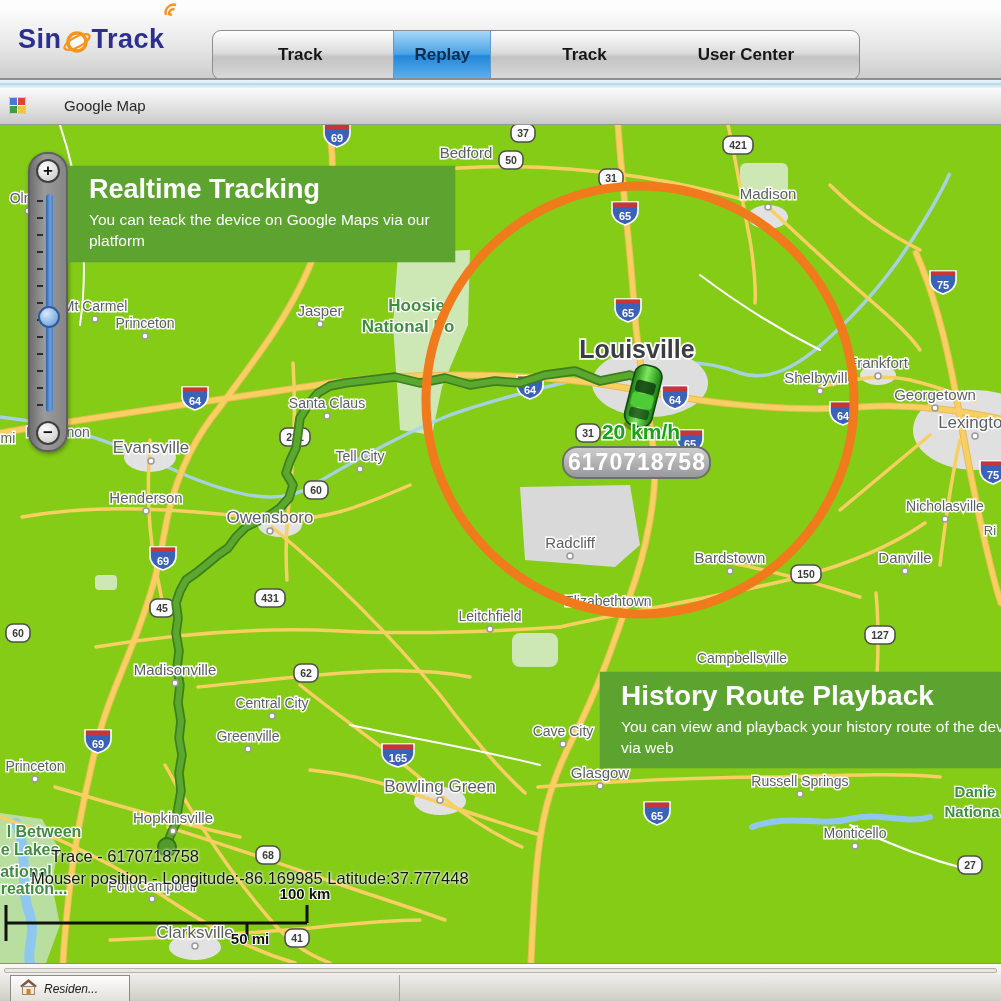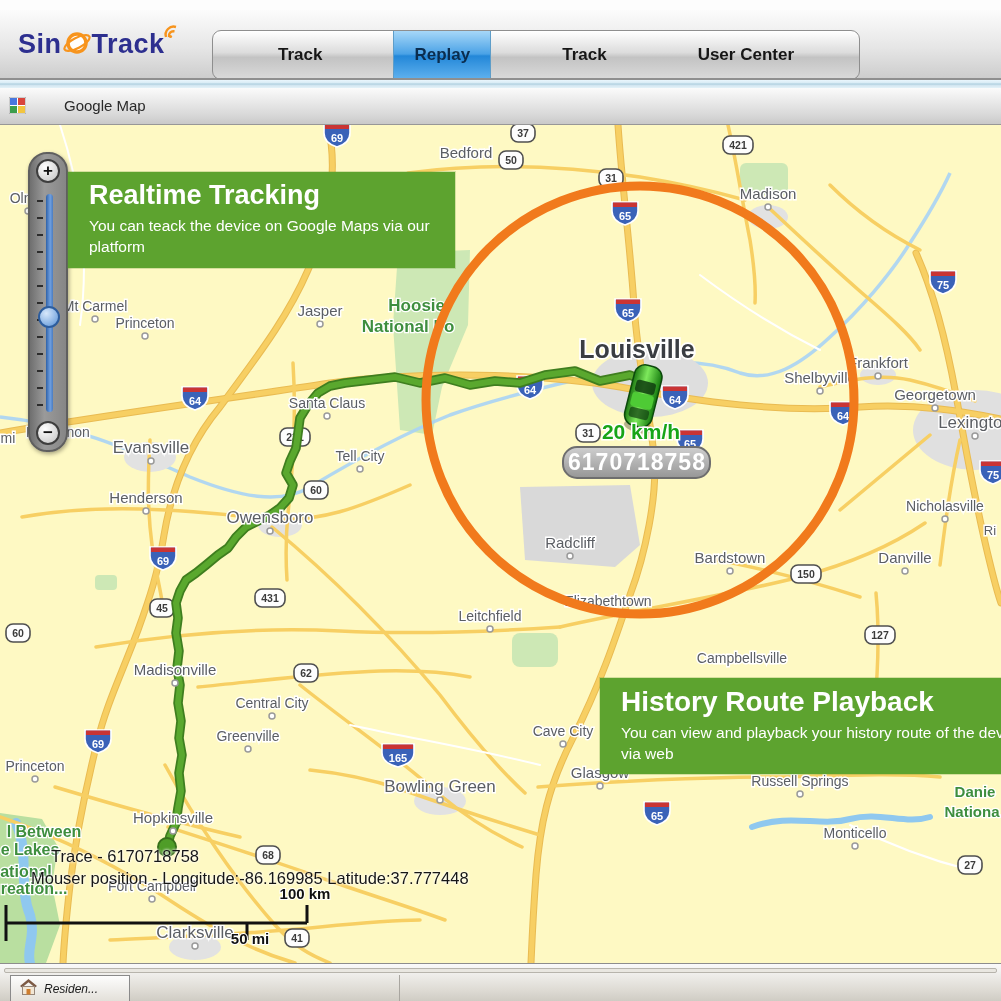--- a/index.html
+++ b/index.html
@@ -2,50 +2,50 @@
 <html><head>
 <meta charset="utf-8">
 <style>
   html,body{margin:0;padding:0;}
   body{width:1001px;height:1001px;position:relative;font-family:"Liberation Sans",sans-serif;background:#fff;overflow:hidden;}
   .abs{position:absolute;}
 
   
   #top-strip{left:0;top:0;width:1001px;height:10px;background:#fdfdfd;}
   #header{left:0;top:10px;width:1001px;height:68px;background:linear-gradient(#fcfcfc,#e6e6e6 55%,#cdcdcd);}
-  #logo{left:18px;top:14px;height:40px;display:flex;align-items:center;}
+  #logo{left:18px;top:14px;height:40px;display:flex;align-items:flex-start;}
   .logo-txt{font-size:27px;font-weight:bold;color:#2d2f8f;letter-spacing:.5px;}
   #logo .globe{margin:0 1px;}
   #logo .wifi{margin:-22px 0 0 -2px;}
   #nav-box{left:212px;top:20px;width:648px;height:50px;border:1px solid #8e8e8e;border-radius:9px;
     background:linear-gradient(#ffffff,#dcdcdc 45%,#c3c3c3 55%,#dadada);box-shadow:inset 0 1px 0 #fff;
     display:flex;align-items:stretch;justify-content:space-between;padding:0 45px;box-sizing:border-box;overflow:hidden;}
   .nav-tab{display:flex;align-items:center;padding:0 20px;font-size:17px;font-weight:bold;color:#161616;cursor:pointer;}
   .nav-tab.active{background:linear-gradient(#a6d7f8,#4aa2e6 48%,#2387d8 52%,#5fb1ee);color:#0b2d4e;
     border-left:1px solid #5e9dc8;border-right:1px solid #5e9dc8;}
   #sep1{left:0;top:78px;width:1001px;height:10px;
     background:linear-gradient(#8f8f8f 0,#8f8f8f 2px,#eaf6fd 2px,#d9ecf5 5px,#a9cbdc 6px,#cfe4ef 7px,#e5f2f9 10px);}
   #gmap-bar{left:0;top:88px;width:1001px;height:36px;background:linear-gradient(#fbfbfb,#d8d8d8 75%,#c9c9c9);border-bottom:1px solid #979797;}
   #gmap-bar .ttl{position:absolute;left:36px;top:0;line-height:36px;font-size:15px;color:#2a2a2a;margin-left:28px;}
   #gmap-icon{position:absolute;left:9px;top:9px;}
 
   
-  #map{left:0;top:125px;width:1001px;height:838px;background:#fef9c3;overflow:hidden;}
+  #map{left:0;top:125px;width:1001px;height:838px;background:#84cc16;overflow:hidden;}
   #map-svg{position:absolute;left:0;top:0;}
   text.city{font-family:"Liberation Sans",sans-serif;fill:#5b5e63;stroke:#ffffff;stroke-width:2.8px;paint-order:stroke;text-anchor:middle;}
   text.big{font-weight:600;fill:#3a3d42;stroke-width:3.5px;}
   text.region{font-family:"Liberation Sans",sans-serif;font-weight:bold;fill:#3e8e3e;stroke:#ffffff;stroke-width:2.6px;paint-order:stroke;text-anchor:middle;}
   text.ishield{font-family:"Liberation Sans",sans-serif;font-weight:bold;fill:#fff;text-anchor:middle;}
   text.usshield{font-family:"Liberation Sans",sans-serif;font-weight:bold;fill:#3b3b3b;text-anchor:middle;}
   #speed-text{font-family:"Liberation Sans",sans-serif;font-size:21px;font-weight:bold;fill:#17a517;stroke:#ffffff;stroke-width:3px;paint-order:stroke;text-anchor:middle;}
   #pill-text{font-family:"Liberation Sans",sans-serif;font-size:23px;font-weight:bold;fill:#ffffff;text-anchor:middle;letter-spacing:1px;}
   .scale-txt{font-family:"Liberation Sans",sans-serif;font-size:15px;font-weight:bold;fill:#111;stroke:#fff;stroke-width:2px;paint-order:stroke;text-anchor:middle;}
 
   
-  .banner{background:#5da32f;color:#fff;box-shadow:0 0 0 1px rgba(90,150,45,.25);margin-top:6px;}
+  .banner{background:#5da32f;color:#fff;box-shadow:0 0 0 1px rgba(90,150,45,.25);}
   #banner-realtime{left:68px;top:41px;width:387px;height:96px;}
   #banner-history{left:600px;top:547px;width:451px;height:96px;}
   .banner .b-title{font-weight:bold;padding:8px 0 2px 21px;}
   #banner-realtime .b-title{font-size:27px;}
   #banner-history .b-title{font-size:28px;}
   .banner .b-sub{font-size:15.5px;line-height:21px;padding:2px 14px 0 21px;}
 
   
   #zoom-slider{left:28px;top:27px;width:36px;height:296px;border:2px solid #5f5f5f;border-radius:19px;
     background:linear-gradient(90deg,#6f6f6f,#9a9a9a 40%,#868686);box-shadow:1px 2px 4px rgba(0,0,0,.35);}

